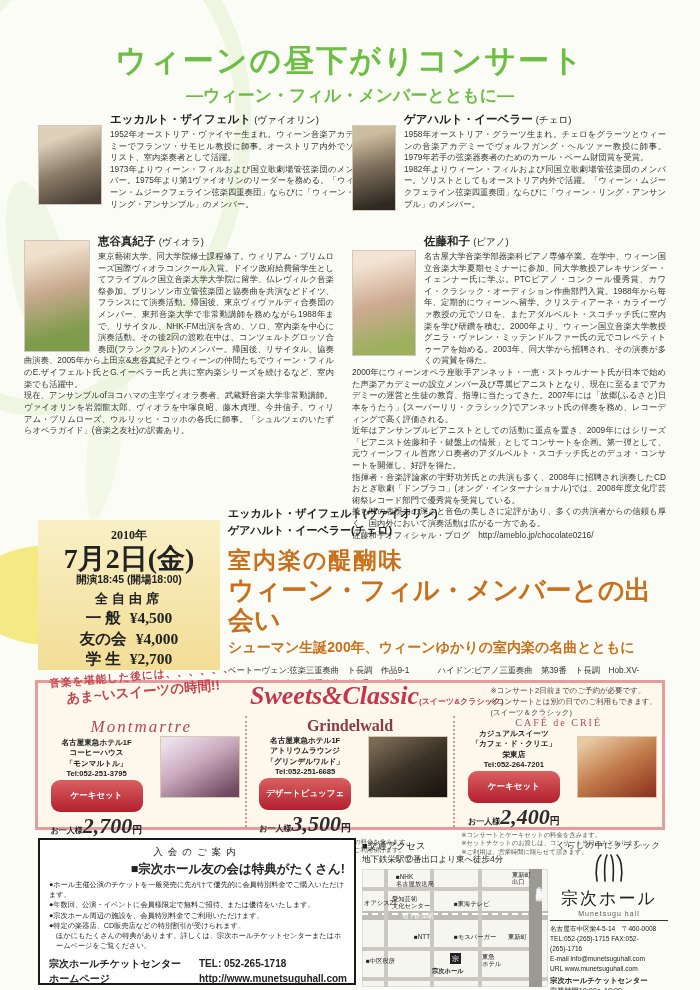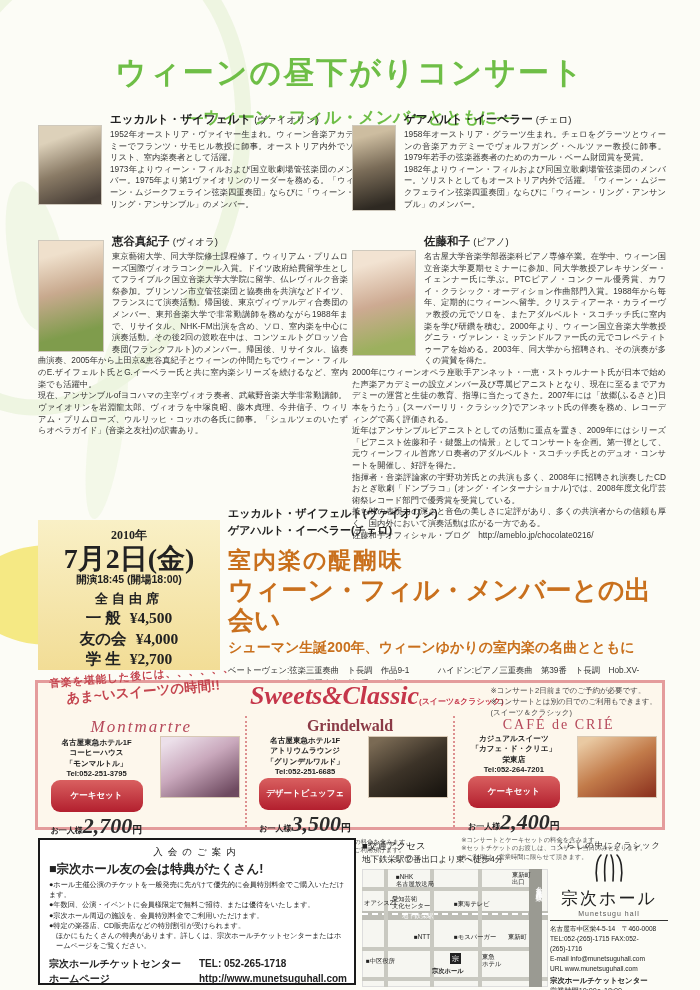--- a/index.html
+++ b/index.html
@@ -10,27 +10,27 @@
   .deco-branch{top:-70px;left:-90px;width:300px;height:460px;border:16px solid #e2efcf;
                border-radius:50%;transform:rotate(18deg);opacity:.55;}
   .deco-leaf1{top:180px;left:8px;width:55px;height:150px;background:#e7f2d8;
               border-radius:60% 60% 40% 40%/70% 70% 30% 30%;transform:rotate(-12deg);opacity:.55;}
   .deco-leaf2{top:330px;left:90px;width:34px;height:190px;background:#edf5e0;
               border-radius:50%;transform:rotate(8deg);opacity:.6;}
   .deco-blob{top:545px;left:-30px;width:160px;height:100px;background:#f3e468;border-radius:50%;opacity:.8;}
   .deco-blob2{top:590px;left:55px;width:80px;height:45px;background:#cadf63;border-radius:50%;opacity:.85;}
   
   .header{position:absolute;top:40px;left:0;right:0;text-align:center;z-index:2;}
-  .title{font-size:31px;font-weight:bold;color:#6ebe46;letter-spacing:2px;margin:12px;}
+  .title{font-size:31px;font-weight:bold;color:#6ebe46;letter-spacing:2px;margin:0;}
   .subtitle{font-size:17px;font-weight:bold;color:#6ebe46;margin-top:2px;}
   
   .bio{position:absolute;z-index:2;}
   .b1{left:38px;top:112px;width:316px;}
   .b2{left:352px;top:112px;width:314px;}
-  .b3{left:38px;top:234px;width:310px;}
+  .b3{left:24px;top:234px;width:310px;}
   .b4{left:352px;top:234px;width:314px;}
   .photo{float:left;margin:3px 8px 2px 0;box-shadow:0 0 0 1px #cfc9bd inset;}
   .ph-seifert{width:64px;height:80px;margin-top:13px;background:linear-gradient(160deg,#ddd1ba 20%,#8a7b66 55%,#4a4038 90%);}
   .ph-iberer{width:44px;height:86px;margin-top:13px;background:linear-gradient(165deg,#cdbda0 15%,#7a6c58 50%,#2e2922 90%);}
   .ph-etani{width:66px;height:112px;margin-top:6px;background:linear-gradient(165deg,#efe0cc 15%,#c8a98e 45%,#7f9c4c 80%);}
   .ph-sato{width:64px;height:106px;margin-top:16px;background:linear-gradient(165deg,#f2e3d2 15%,#cdaa92 50%,#9cb05e 85%);}
   .bio-name{font-size:11.5px;font-weight:bold;margin:0 0 2px;}
   .bio-inst{font-size:9.5px;font-weight:normal;}
   .bio-text{font-size:8.3px;line-height:1.4;margin:0;white-space:pre-line;text-align:justify;color:#333;}
   
@@ -60,21 +60,21 @@
                 font-family:"Liberation Serif","DejaVu Serif",serif;font-size:26px;line-height:1;}
   .sweets-furi{font-size:8px;font-style:normal;font-family:"Liberation Sans","DejaVu Sans",sans-serif;}
   .sweets-notes{position:absolute;top:3px;right:5px;font-size:7.5px;white-space:pre-line;color:#444;text-align:left;line-height:1.45;}
   .cafes{position:absolute;top:33px;left:0;right:0;bottom:0;display:flex;}
   .cafe{flex:1;padding:1px 6px 2px;position:relative;}
   .cafe + .cafe{border-left:2px dotted #dd9090;}
   .cafe-name{margin:0;text-align:center;}
   .name-mont{font-family:"Liberation Serif","DejaVu Serif",serif;font-style:italic;font-size:17px;
              color:#b5485a;letter-spacing:2px;font-weight:normal;}
   .name-grin{font-family:"Liberation Serif","DejaVu Serif",serif;font-size:16px;color:#8a3a46;font-weight:bold;}
-  .name-crie{font-family:"Liberation Serif","DejaVu Serif",serif;font-size:14px;color:#b5485a;letter-spacing:2px;font-weight:normal;}
+  .name-crie{font-family:"Liberation Serif","DejaVu Serif",serif;font-size:10px;color:#b5485a;letter-spacing:2px;font-weight:normal;}
   .cafe-info{width:105px;}
   .cafe-place{font-size:7.6px;font-weight:bold;white-space:pre-line;text-align:center;margin:1px 0 0;line-height:1.35;}
   .cafe-tel{font-size:7.6px;font-weight:bold;text-align:center;margin:0;}
   .cafe-photo{position:absolute;right:5px;top:20px;width:80px;height:62px;box-shadow:0 0 0 1px #d8c9b5 inset;}
   .cp-mont{background:linear-gradient(150deg,#ece0ea 10%,#c9a8bc 45%,#6e4a60 90%);}
   .cp-grin{background:linear-gradient(150deg,#7a6a54 10%,#3c3328 50%,#17130e 95%);}
   .cp-crie{background:linear-gradient(150deg,#e9c9a2 10%,#c27b4a 50%,#8e3420 95%);}
   .badge{display:block;width:92px;margin:2px auto 0;background:linear-gradient(#d96060,#b31f2e);
          color:#fff;font-size:8.5px;font-weight:bold;text-align:center;border-radius:9px;padding:10px 0;}
   .price-line{text-align:center;margin-top:1px;white-space:nowrap;}
@@ -83,21 +83,21 @@
   .price-suf{font-size:10px;font-weight:bold;}
   .cafe-note{font-size:6.3px;color:#555;white-space:pre-line;margin:1px 0 0;line-height:1.35;}
   
   .friends{position:absolute;left:38px;top:838px;width:318px;height:147px;z-index:2;background:#fff;
            border:2.5px solid #1a1a1a;box-sizing:border-box;padding:5px 9px 4px;}
   .fc-header{text-align:center;font-size:14.5px;font-weight:bold;letter-spacing:2px;
              font-family:"Liberation Serif","DejaVu Serif",serif;}
   .flourish{display:inline-block;width:30px;height:7px;border-bottom:2px solid #333;border-radius:50%;
             vertical-align:middle;margin:0 6px;}
   .fc-sub{text-align:center;font-size:9.5px;letter-spacing:5px;margin-top:1px;}
-  .fc-lead{text-align:left;font-size:12.5px;font-weight:bold;margin:2px 0;}
+  .fc-lead{text-align:right;font-size:12.5px;font-weight:bold;margin:2px 0;}
   .fc-bullet{font-size:7.2px;line-height:1.42;margin:0;color:#222;}
   .fc-more{font-size:7.2px;line-height:1.42;margin:0;padding-left:7px;}
   .fc-contact{display:grid;grid-template-columns:150px 1fr;font-size:10px;font-weight:bold;margin-top:4px;line-height:1.5;}
   .access{position:absolute;left:362px;top:840px;width:188px;z-index:2;}
   .access-head{font-size:9.5px;font-weight:normal;margin:0;}
   .access-walk{font-size:8.5px;margin:1px 0 3px;}
   .map{position:relative;width:186px;height:118px;background:#f6f6f1;overflow:hidden;box-shadow:0 0 0 1px #ddd inset;}
   .st{position:absolute;background:#c9c9c1;}
   .st-h{height:4px;left:0;right:14px;}
   .st-wide{height:9px;left:0;right:0;background:#bdbdb5;}

